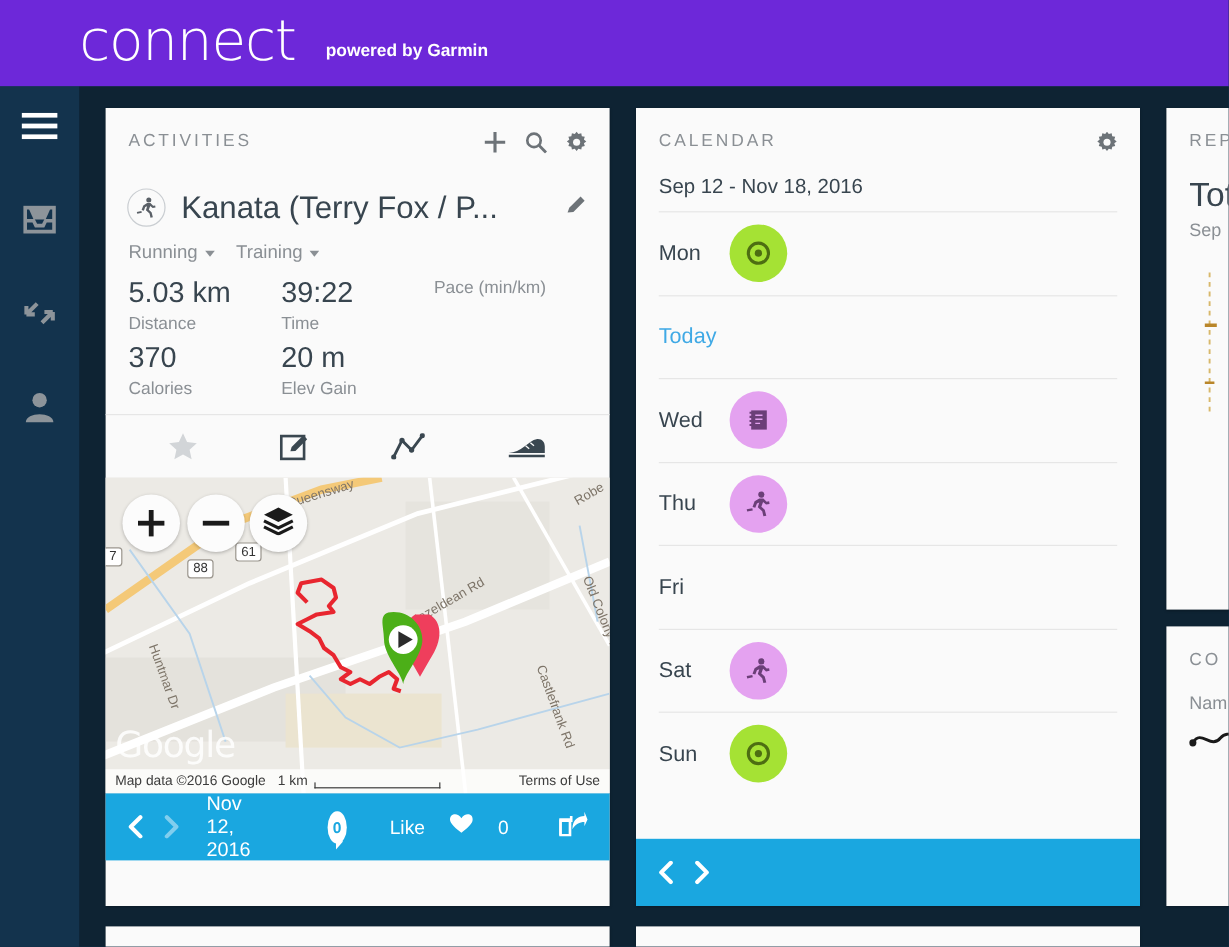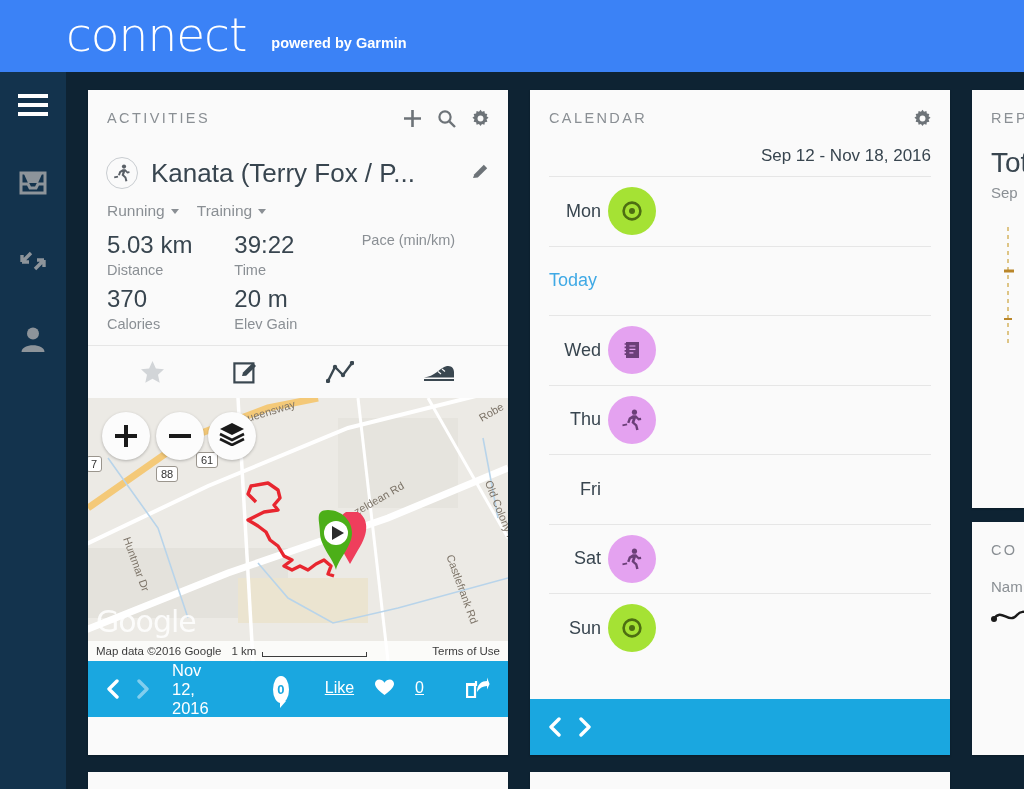--- a/index.html
+++ b/index.html
@@ -7,21 +7,21 @@
     width: 1024px; height: 789px;
     overflow: hidden;
     font-family: "Liberation Sans", sans-serif;
     background: #13334d;
   }
   .app { position: relative; width: 1024px; height: 789px; background: #13334d; }
 
   
   .header {
     position: absolute; left: 0; top: 0; width: 1024px; height: 72px;
-    background: #3b82f6;
+    background: #6d28d9;
   }
   .logo-wrap { position: absolute; left: 66px; top: 10px; display: flex; align-items: flex-end; }
   .logo-text {
     font-size: 47px; letter-spacing: -1px; color: #ffffff;
     font-weight: 300; line-height: 50px; font-family: "DejaVu Sans", sans-serif;
   }
   .logo-sub { font-size: 14.5px; color: #ffffff; margin-left: 25px; margin-bottom: 9px; font-weight: 700; }
 
   
   .sidebar {
@@ -123,24 +123,24 @@
   .chev.dim { color: rgba(255,255,255,.45); }
   .bubble {
     position: relative; width: 31px; height: 27px; background: #fff; border-radius: 50%;
     display: flex; align-items: center; justify-content: center;
     font-size: 13px; color: #1aa7e0; font-weight: 700; margin-left: 36px;
   }
   .bubble:after {
     content: ""; position: absolute; bottom: -5px; left: 7px;
     border-left: 6px solid #fff; border-bottom: 7px solid transparent;
   }
-  .like-wrap { display: flex; align-items: flex-start; gap: 21px; font-size: 16px; margin-left: 20px; text-decoration: underline; }
-
-  
-  #calendar { left: 464px; top: 18px; width: 420px; height: 665px; text-align: right; }
+  .like-wrap { display: flex; align-items: flex-end; gap: 21px; font-size: 16px; margin-left: 20px; }
+
+  
+  #calendar { left: 464px; top: 18px; width: 420px; height: 665px; }
   .cal-range {
     font-size: 17px; color: #38454f; padding: 0 19px 10px 19px;
   }
   .cal-rows { padding: 0 19px; }
   .cal-row {
     height: 69.5px; border-top: 1px solid #e6e6e6; display: flex; align-items: center; gap: 7px;
   }
   .cal-day { font-size: 18px; color: #38454f; width: 52px; }
   .cal-day.today { color: #3fa9e5; width: auto; }
   .cal-dot {

